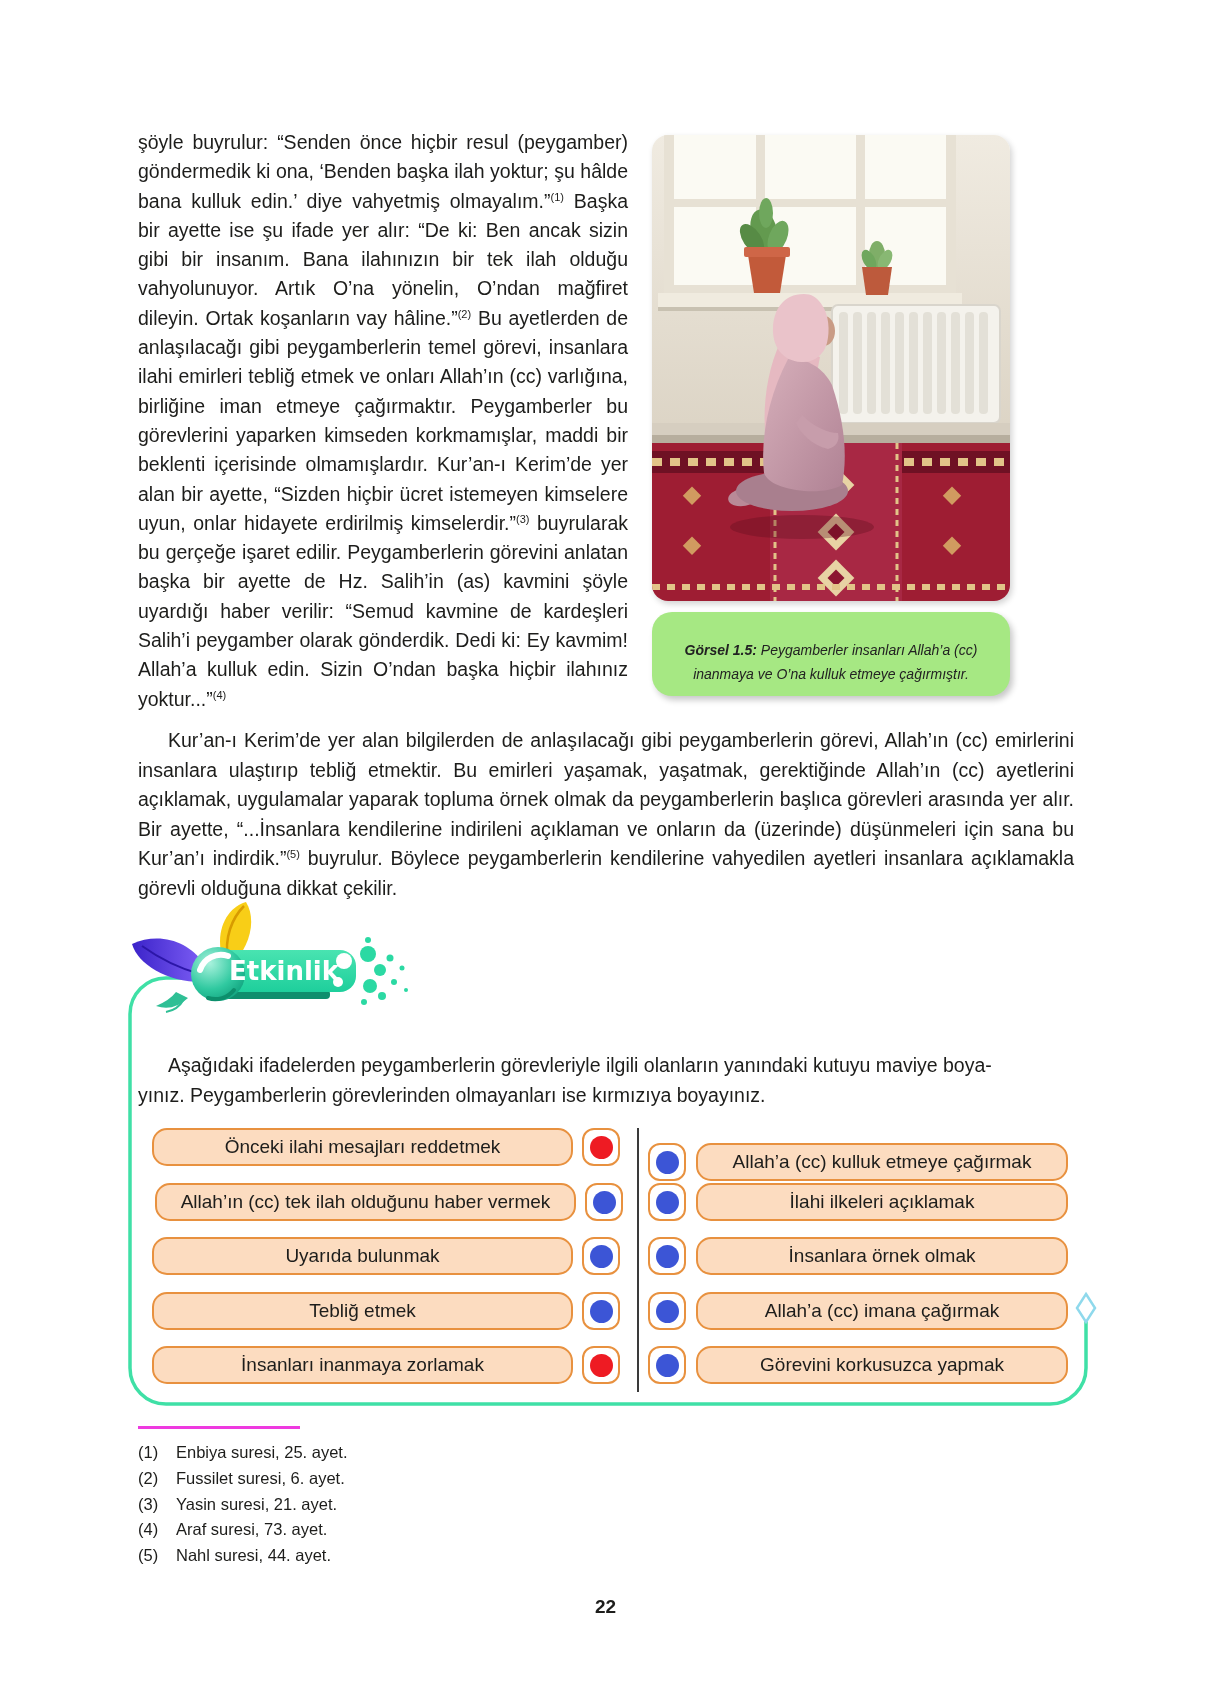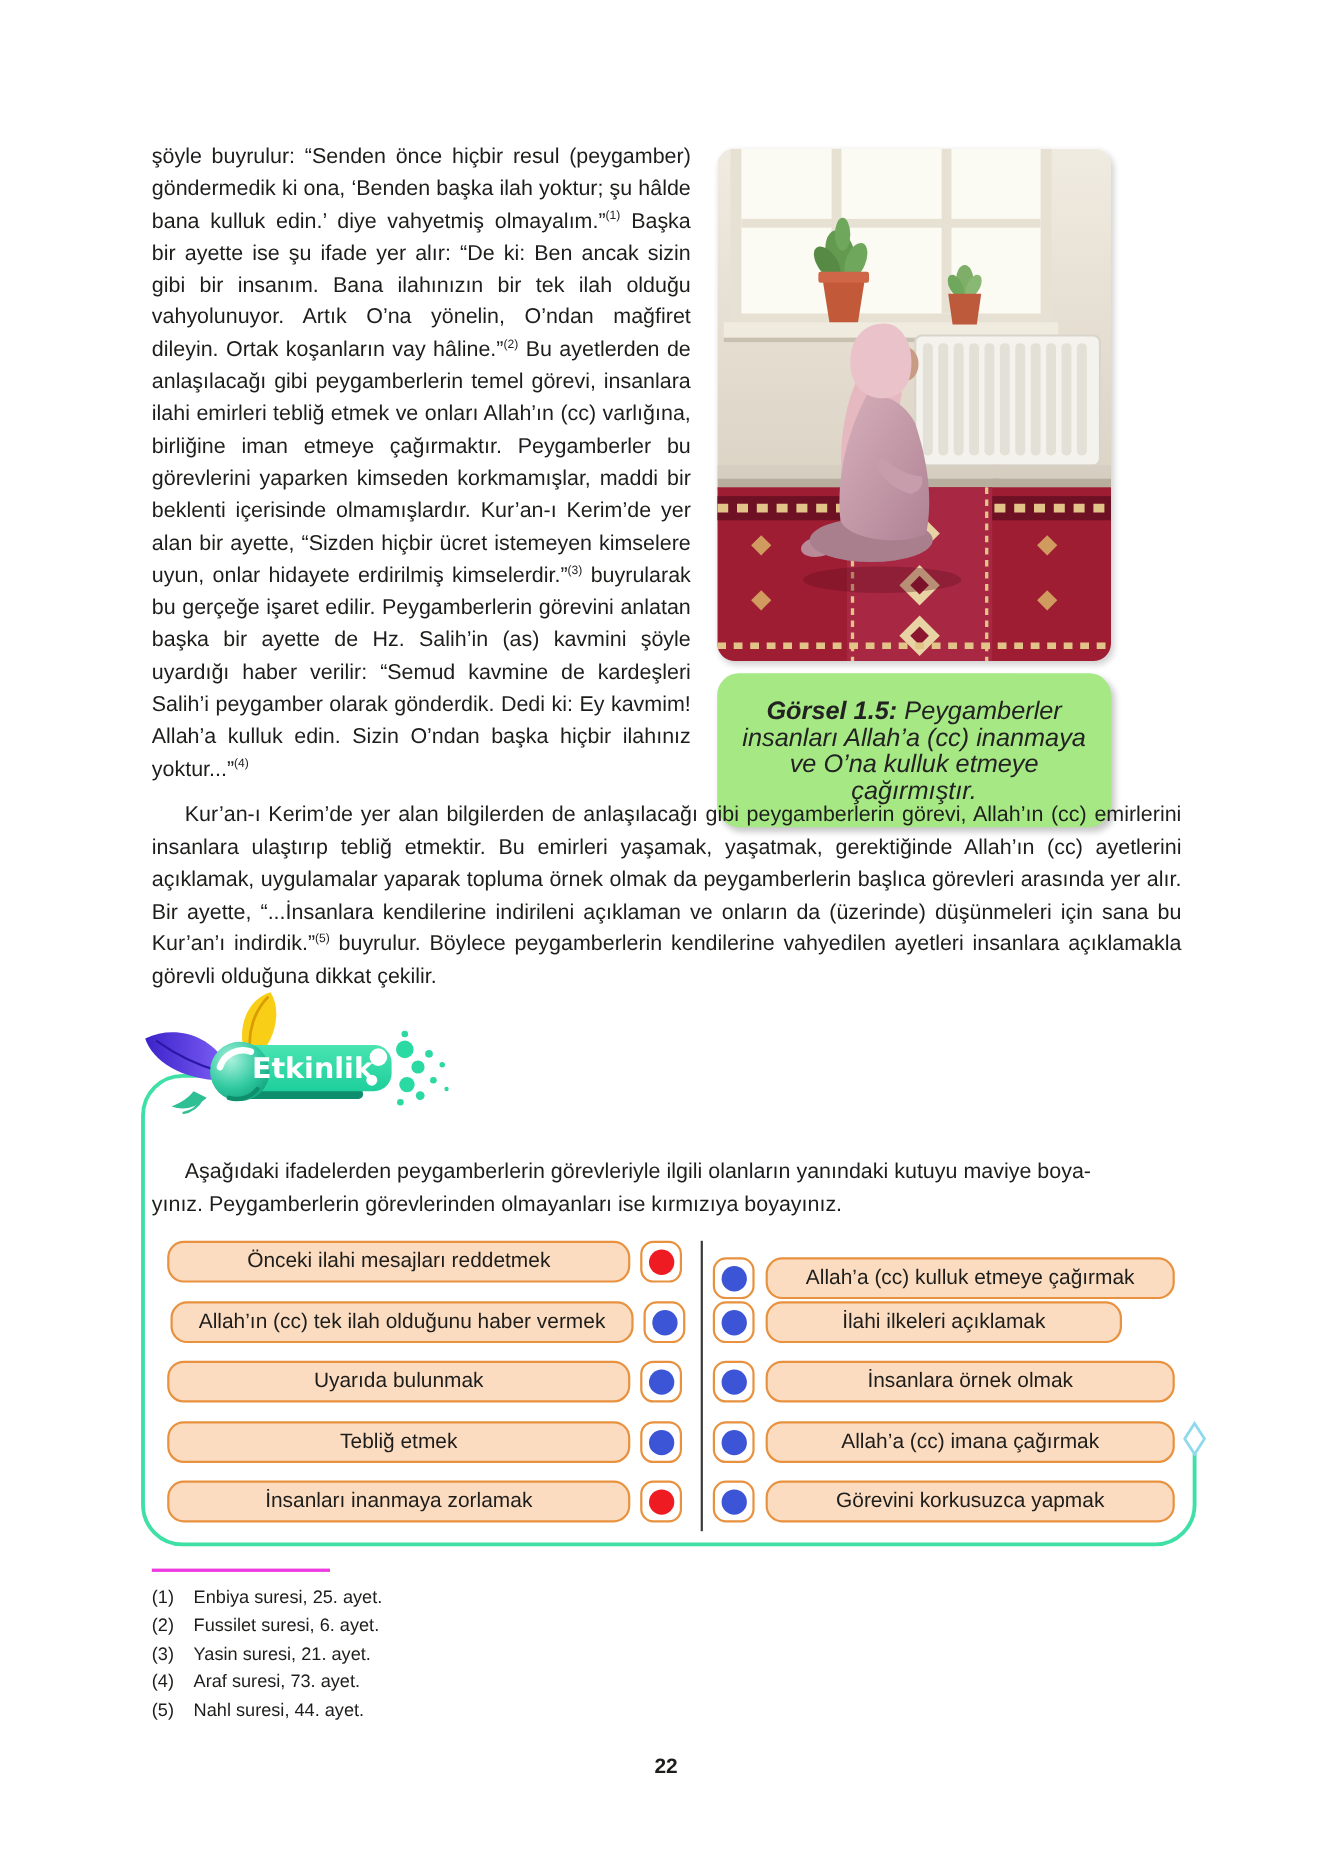--- a/index.html
+++ b/index.html
@@ -10,23 +10,23 @@
            font-size:19.5px;line-height:29.3px;text-align:justify;}
   .leftcol .b,.mainpar .b{font-weight:400;}
   sup.fnref{font-size:11px;line-height:0;vertical-align:super;}
   .mainpar{position:absolute;left:138px;top:726px;width:936px;
            font-size:19.5px;line-height:29.6px;text-align:justify;text-indent:30px;}
   
   .photo{position:absolute;left:652px;top:135px;width:358px;height:466px;
          border-radius:16px;overflow:hidden;box-shadow:2px 3px 6px rgba(0,0,0,.18);}
   .caption{position:absolute;left:652px;top:612px;width:358px;min-height:84px;
            box-sizing:border-box;border-radius:20px;background:#a6e883;
-           display:flex;align-items:flex-start;justify-content:center;text-align:center;
-           font-style:italic;font-size:23px;line-height:24px;color:#222;
-           padding:22px 16px;box-shadow:3px 4px 6px rgba(0,0,0,.22);}
+           display:flex;align-items:flex-end;justify-content:center;text-align:center;
+           font-style:italic;font-size:14px;line-height:24px;color:#222;
+           padding:10px 16px;box-shadow:3px 4px 6px rgba(0,0,0,.22);}
   .caption .cb{font-weight:700;}
   
   .frame-svg{position:absolute;left:120px;top:960px;width:980px;height:455px;}
   .decor-svg{position:absolute;left:118px;top:898px;width:290px;height:115px;}
   .instr{position:absolute;left:138px;top:1050px;width:912px;
          font-size:19.5px;line-height:30px;}
   .instr .l1{text-indent:30px;}
   .arow{position:absolute;height:38px;}
   .abox{position:absolute;box-sizing:border-box;height:38px;background:#fcdcc0;
         border:2px solid #e8913f;border-radius:15px;display:flex;align-items:center;
@@ -252,21 +252,21 @@
           <div class="dot blue"></div>
         </div>
         <div class="abox" style="left: 696px; width: 372px;">
           <span>Allah’a (cc) kulluk etmeye çağırmak</span>
         </div>
       </div>
       <div class="arow" style="top: 1183px; left: 0px; width: 1211px;">
         <div class="acirc" style="left: 648px;">
           <div class="dot blue"></div>
         </div>
-        <div class="abox" style="left: 696px; width: 324px;">
+        <div class="abox" style="left: 696px; width: 372px;">
           <span>İlahi ilkeleri açıklamak</span>
         </div>
       </div>
       <div class="arow" style="top: 1237px; left: 0px; width: 1211px;">
         <div class="acirc" style="left: 648px;">
           <div class="dot blue"></div>
         </div>
         <div class="abox" style="left: 696px; width: 372px; align-items: center;">
           <span>İnsanlara örnek olmak</span>
         </div>

